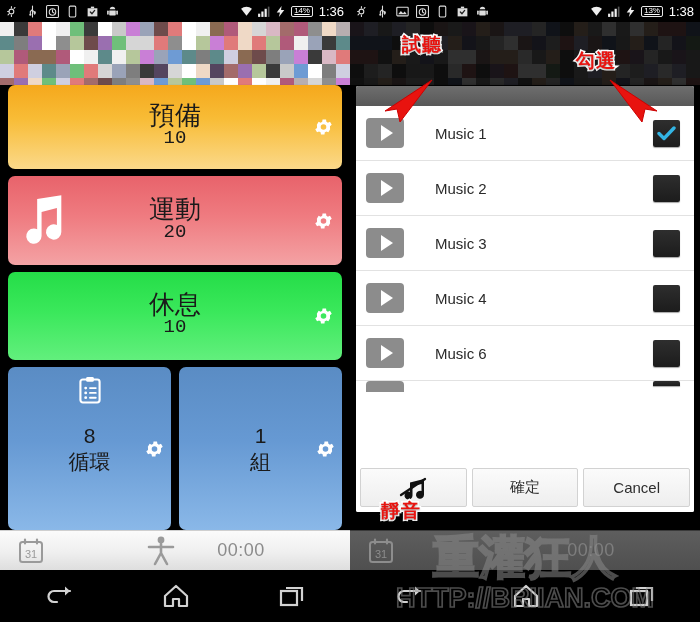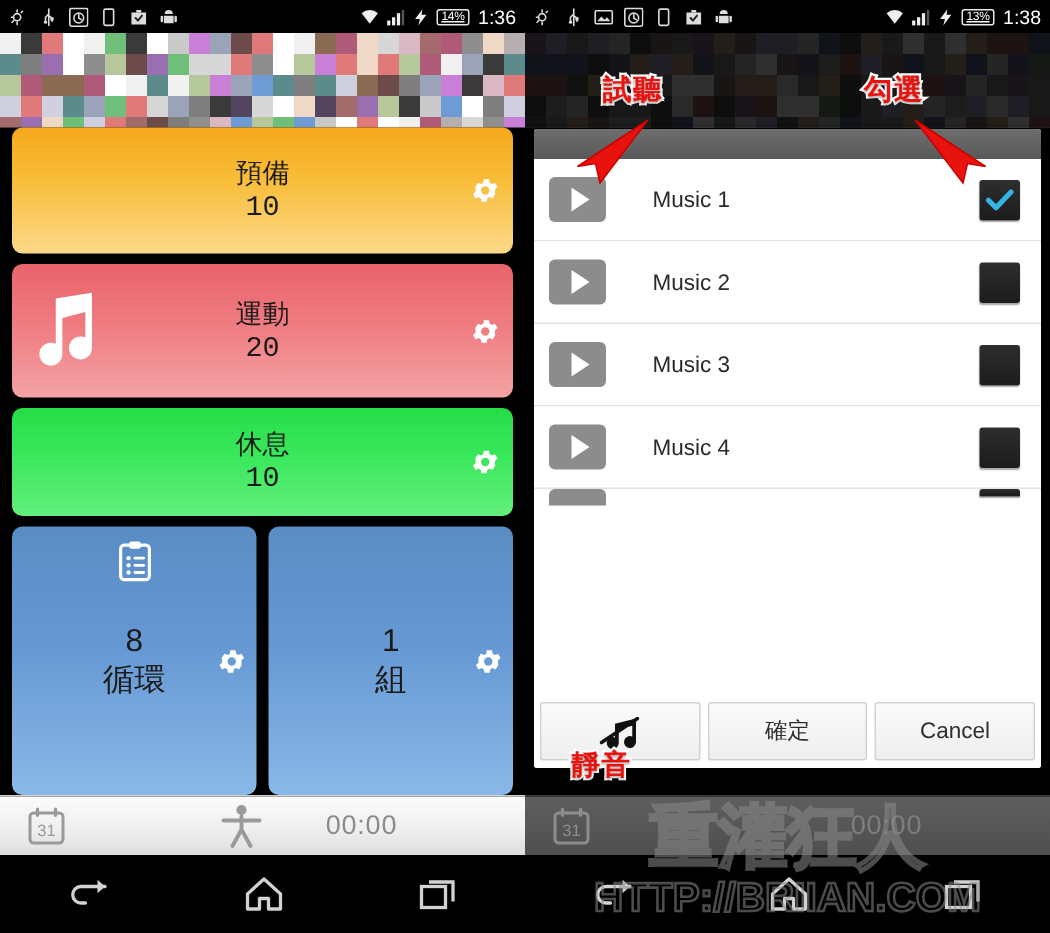--- a/index.html
+++ b/index.html
@@ -25,25 +25,25 @@
   .mosaic { position:relative; height:63px; width:100%; overflow:hidden; background:#111; }
   .mosaic .cell { position:absolute; }
   .mosaic.dim::after { content:""; position:absolute; inset:0; background:rgba(0,0,0,0.66); }
 
   
   .app-body { position:absolute; top:85px; left:0; right:0; bottom:92px;
               padding:0 8px; display:flex; flex-direction:column; gap:7px; }
   .card { position:relative; border-radius:7px; display:flex; flex-direction:column;
           align-items:center; justify-content:center; color:#1a1a1a;
           box-shadow:0 1px 2px rgba(0,0,0,.5); }
-  .card .title { font-size:18px; line-height:23px; }
+  .card .title { font-size:26px; line-height:23px; }
   .card .num   { font-size:19px; line-height:23px;font-family:Liberation Mono, monospace; }
   .c-prepare { height:84px; background:linear-gradient(180deg,#f5a81c 0%,#f8bc36 40%,#fbd98a 100%); }
   .c-exercise{ height:89px; background:linear-gradient(180deg,#e8636b 0%,#ef7b80 45%,#f4a2a4 100%); }
-  .c-rest    { height:72px; background:linear-gradient(180deg,#25dd48 0%,#3ae85b 45%,#62ef7d 100%); }
+  .c-rest    { height:88px; background:linear-gradient(180deg,#25dd48 0%,#3ae85b 45%,#62ef7d 100%); }
   .row-blue  { display:flex; gap:8px; flex:1; }
   .c-blue    { flex:1; background:linear-gradient(180deg,#5a8cc4 0%,#6699d3 45%,#8ab8e8 100%);
                border-radius:7px; position:relative; display:flex; flex-direction:column;
                align-items:center; justify-content:center; color:#1a1a1a;
                box-shadow:0 1px 2px rgba(0,0,0,.5); }
   .c-blue .num   { font-size:21px; line-height:26px; }
   .c-blue .title { font-size:21px; line-height:26px; }
   .gear { position:absolute; right:8px; top:50%; transform:translateY(-50%);
           width:21px; height:21px; }
   .c-blue .gear { right:6px; }
@@ -588,38 +588,45 @@
           <div class="m-name">Music 3</div>
           <div class="m-box"></div>
         </div>
         <div class="m-row">
           <div class="m-play">
             <div class="tri"></div>
           </div>
           <div class="m-name">Music 4</div>
           <div class="m-box"></div>
         </div>
+        <div class="m-row">
+          <div class="m-play">
+            <div class="tri"></div>
+          </div>
+          <div class="m-name">Music 6</div>
+          <div class="m-box"></div>
+        </div>
         <div class="m-row partial">
           <div class="m-play"></div>
           <div class="m-box"></div>
         </div>
       </div>
     <div class="dlg-btns">
       <div class="dbtn">
         <svg width="28" height="24" viewBox="0 0 28 24">
             <path fill="#111" d="M11 6.5v9.2a4 4 0 102.5 3.7V10.2l9-2.3V15a4 4 0 102.5 3.7V3z"></path>
             <path d="M2 19L26 3" stroke="#111" stroke-width="2.3" stroke-linecap="round"></path>
           </svg>
       </div>
       <div class="dbtn">確定</div>
       <div class="dbtn">Cancel</div>
     </div>
   </div>
 
-  <div class="anno" style="left:52px; top:50px;">試聽</div>
+  <div class="anno" style="left:52px; top:34px;">試聽</div>
   <svg class="arrow" style="left:28px; top:74px;" width="62" height="62" viewBox="0 0 62 62">
       <path d="M54 6L22 48l-3-13-12 2z" fill="#e8130f" stroke="#c00" stroke-width="1"></path>
     </svg>
 
   <div class="anno" style="left:226px; top:50px;">勾選</div>
   <svg class="arrow" style="left:252px; top:74px;" width="62" height="62" viewBox="0 0 62 62">
       <path d="M8 6L40 48l3-13 12 2z" fill="#e8130f" stroke="#c00" stroke-width="1"></path>
     </svg>
 
   <div class="anno" style="left:31px; top:500px;">靜音</div>

